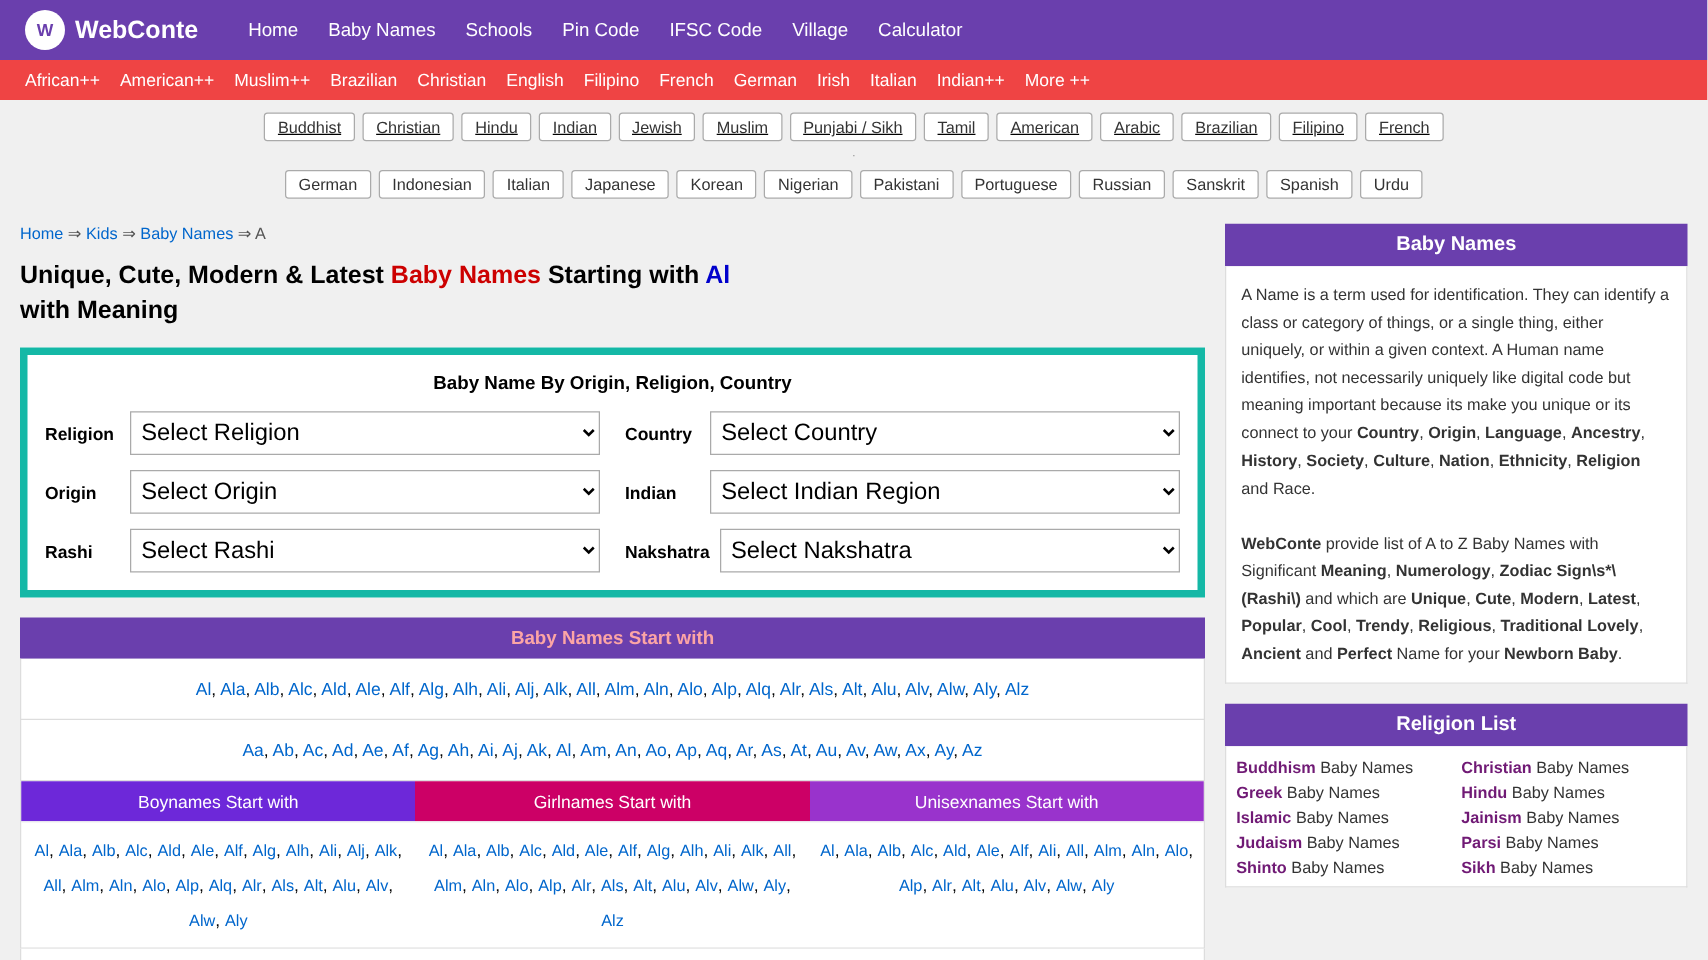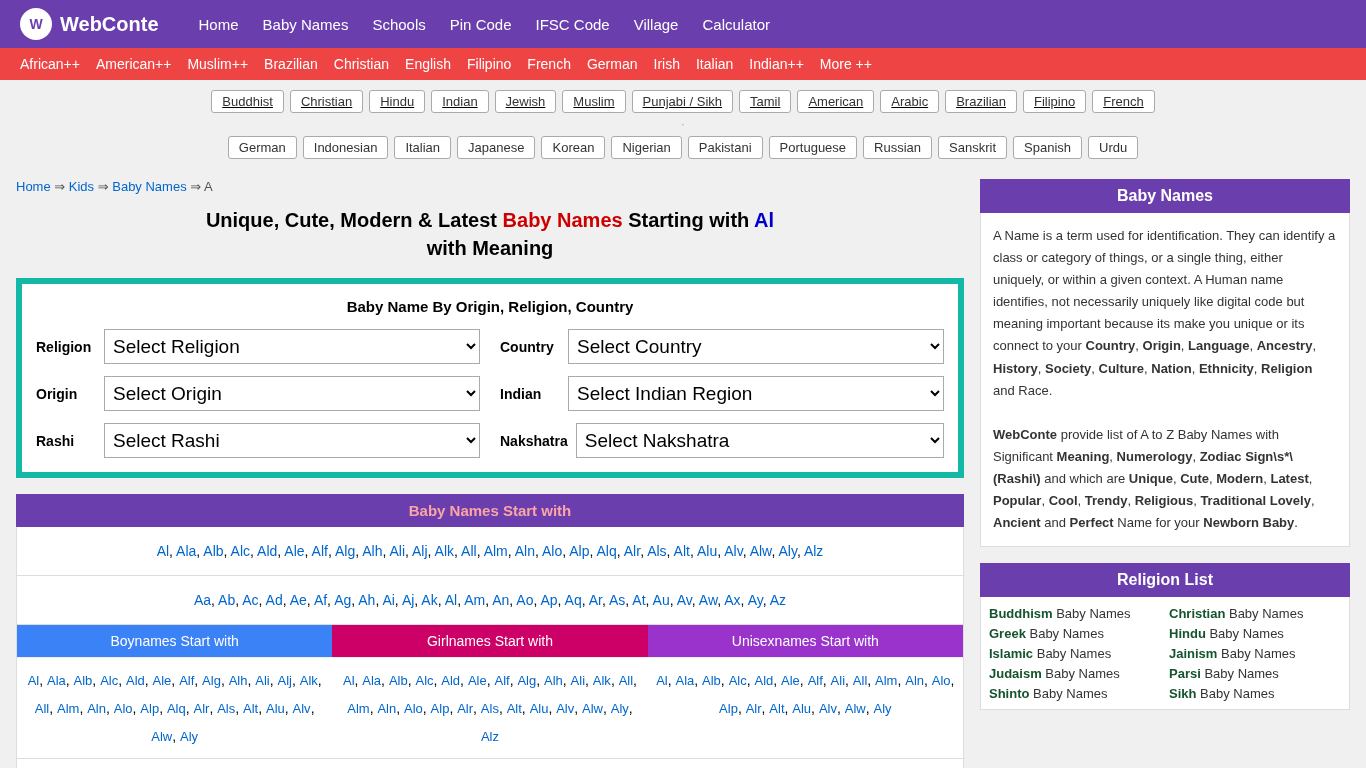--- a/index.html
+++ b/index.html
@@ -102,21 +102,20 @@
       font-size: 13px;
       color: #555;
       margin-bottom: 12px;
     }
     .breadcrumb a { color: #0066cc; text-decoration: none; }
 
     
     .page-title {
       font-size: 20px;
       font-weight: bold;
-      text-align: center;
       margin-bottom: 16px;
       color: #000;
       line-height: 1.4;
     }
     .page-title .highlight-red { color: #cc0000; }
     .page-title .highlight-blue { color: #0000cc; }
 
     
     .filter-box {
       border: 6px solid #14b8a6;
@@ -182,21 +181,21 @@
 
     
     .three-col {
       display: grid;
       grid-template-columns: 1fr 1fr 1fr;
       border: 1px solid #ddd;
       border-top: none;
       background: white;
     }
     .col-header-boy {
-      background: #3b82f6;
+      background: #6d28d9;
       color: white;
       text-align: center;
       padding: 8px;
       font-size: 14px;
     }
     .col-header-girl {
       background: #cc0066;
       color: white;
       text-align: center;
       padding: 8px;
@@ -264,21 +263,21 @@
       gap: 4px 8px;
       padding: 8px;
       background: white;
       border: 1px solid #ddd;
       border-top: none;
     }
     .religion-item a {
       font-size: 13px;
       text-decoration: none;
     }
-    .religion-item .r-name { color: #14532d; font-weight: bold; }
+    .religion-item .r-name { color: #701a75; font-weight: bold; }
     .religion-item .r-suffix { color: #333; }
   </style>
 </head>
 <body>
 
 <nav class="top-nav">
   <div class="logo-area">
     <div class="logo-icon">
         <span>W</span>
       </div>

